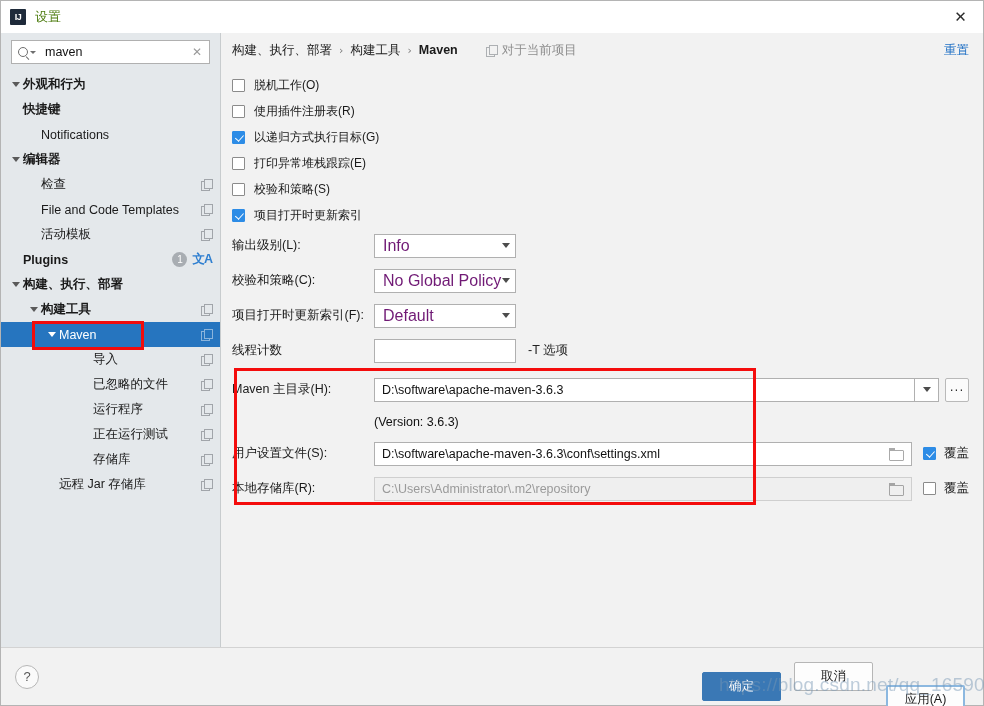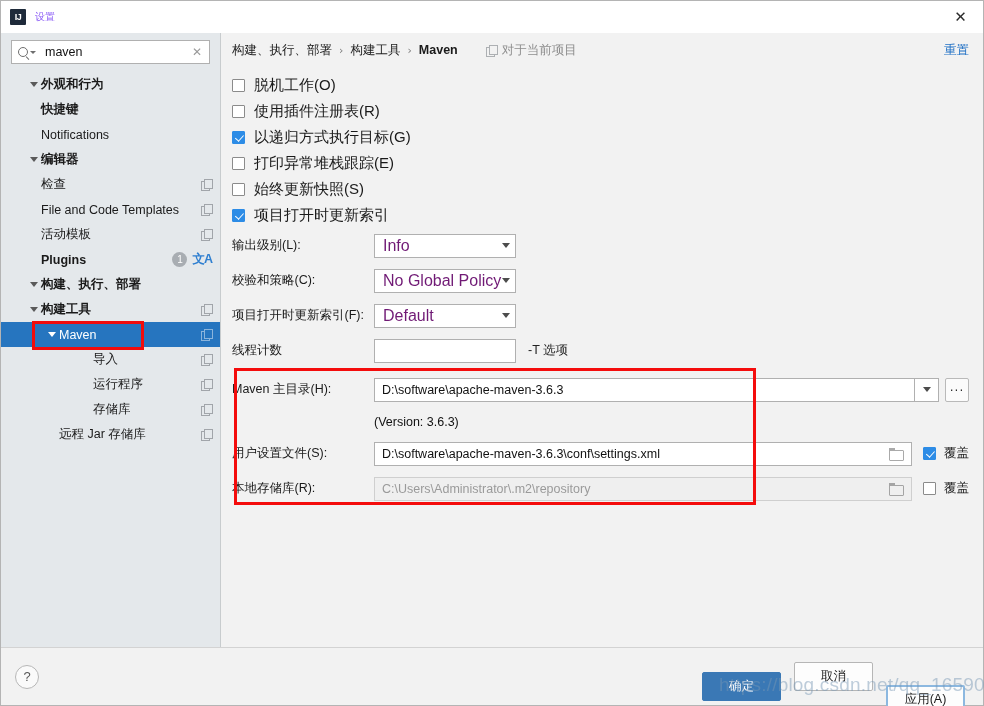--- a/index.html
+++ b/index.html
@@ -34,21 +34,21 @@
   #app-logo {
     width: 16px; height: 16px;
     background: #1e2a3a;
     color: #ffffff;
     font-size: 9px; font-weight: bold;
     display: flex; align-items: center; justify-content: center;
     letter-spacing: -0.5px;
     border-radius: 1px;
     font-family: "Liberation Sans", sans-serif;
   }
-  #title-text { margin-left: 9px; font-size: 10px; color:#8b5cf6; }
+  #title-text { margin-left: 9px; font-size: 13px; color:#4d7c0f; }
   #close-btn {
     position: absolute; right: 0; top: 0;
     width: 45px; height: 32px;
     display: flex; align-items: center; justify-content: center;
     font-size: 15px; color: #2b2b2b; cursor: pointer;
     font-family: "DejaVu Sans", sans-serif;
   }
 
   
   #body-split { flex: 1; display: flex; min-height: 0; }
@@ -119,21 +119,21 @@
   .badge-count {
     width:15px;height:15px;border-radius:50%;background:#a8adb2;color:#fff;
     font-size:10px;display:flex;align-items:center;justify-content:center;
     margin-left:auto; font-family:"Liberation Sans",sans-serif;
   }
   .trans-icon {
     margin-left:5px; font-size:12.5px; color:#2f7fd0; font-weight:bold;
     letter-spacing:-1px;
   }
   
-  .ind0 { padding-left: 26px; }
+  .ind0 { padding-left: 8px; }
   .ind1 { padding-left: 26px; }
   .ind2 { padding-left: 44px; }
   .ind3 { padding-left: 78px; }
 
   
   #maven-marker {
     position:absolute; left:31px; top:320px; width:112px; height:29px;
     border:3px solid #f10c0c; pointer-events:none; z-index:5;
   }
 
@@ -163,21 +163,21 @@
   .cb-row { height:26px; display:flex; align-items:center; cursor:pointer; }
   .cbox {
     width:13px;height:13px;border:1px solid #8b8b8b;background:#fff;
     display:inline-block; position:relative; border-radius:1px;
   }
   .cbox.checked { background:#2d8ce6; border-color:#2d8ce6; }
   .cbox.checked::after {
     content:""; position:absolute; left:4px; top:1px; width:3.5px; height:7px;
     border:solid #fff; border-width:0 1.7px 1.7px 0; transform:rotate(42deg);
   }
-  .cb-label { margin-left:9px; font-size:15px; }
+  .cb-label { margin-left:9px; font-size:12px; }
 
   
   .field-row { height:35px; display:flex; align-items:center; }
   .f-label { width:142px; min-width:142px; font-size:12.5px; }
   .select-box {
     width:142px; height:24px; background:#fff; border:1px solid #b0b0b0;
     display:flex; align-items:center; padding:0 5px 0 8px; cursor:pointer;
   }
   .select-val { flex:1; font-size:16px; color:#701a75; }
   .caret-dn {
@@ -355,21 +355,31 @@
             <span class="tree-label">Maven</span>
             <span class="copy-icon"></span>
           </div>
           <div class="tree-row ind3">
             <span class="tw"></span>
             <span class="tree-label">导入</span>
             <span class="copy-icon"></span>
           </div>
           <div class="tree-row ind3">
             <span class="tw"></span>
+            <span class="tree-label">已忽略的文件</span>
+            <span class="copy-icon"></span>
+          </div>
+          <div class="tree-row ind3">
+            <span class="tw"></span>
             <span class="tree-label">运行程序</span>
+            <span class="copy-icon"></span>
+          </div>
+          <div class="tree-row ind3">
+            <span class="tw"></span>
+            <span class="tree-label">正在运行测试</span>
             <span class="copy-icon"></span>
           </div>
           <div class="tree-row ind3">
             <span class="tw"></span>
             <span class="tree-label">存储库</span>
             <span class="copy-icon"></span>
           </div>
           <div class="tree-row ind2">
             <span class="tw"></span>
             <span class="tree-label">远程 Jar 存储库</span>
@@ -407,21 +417,21 @@
             <div class="cb-row">
               <span class="cbox checked"></span>
               <span class="cb-label">以递归方式执行目标(G)</span>
             </div>
             <div class="cb-row">
               <span class="cbox"></span>
               <span class="cb-label">打印异常堆栈跟踪(E)</span>
             </div>
             <div class="cb-row">
               <span class="cbox"></span>
-              <span class="cb-label">始终更新快照(S)</span>
+              <span class="cb-label">校验和策略(S)</span>
             </div>
             <div class="cb-row">
               <span class="cbox checked"></span>
               <span class="cb-label">项目打开时更新索引</span>
             </div>
           </div>
         <div id="field-list">
             <div class="field-row">
               <span class="f-label">输出级别(L):</span>
               <span class="select-box">

